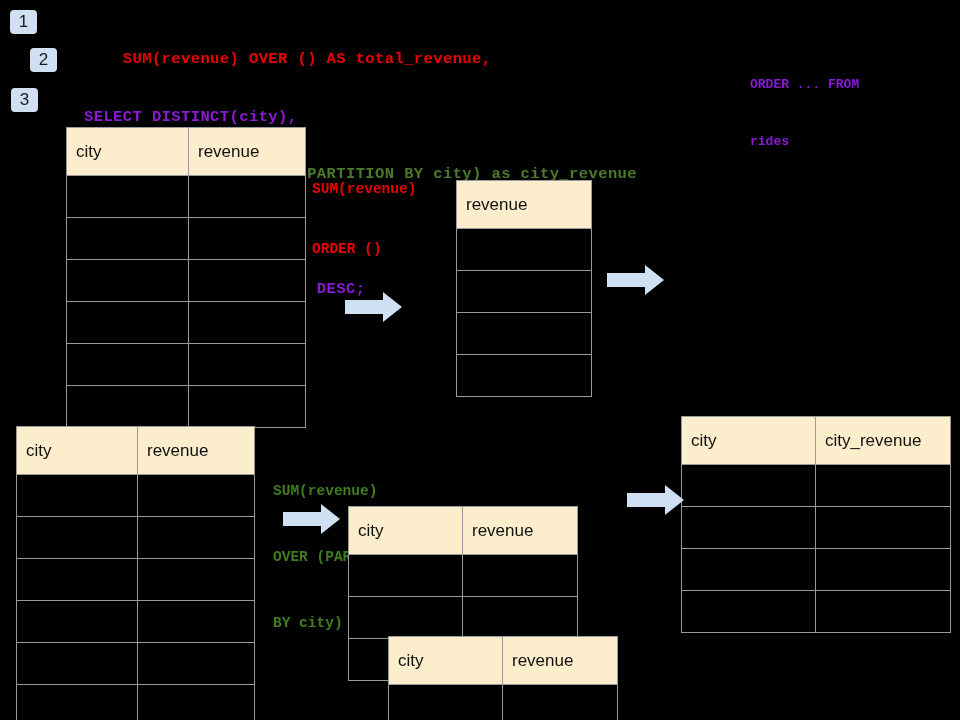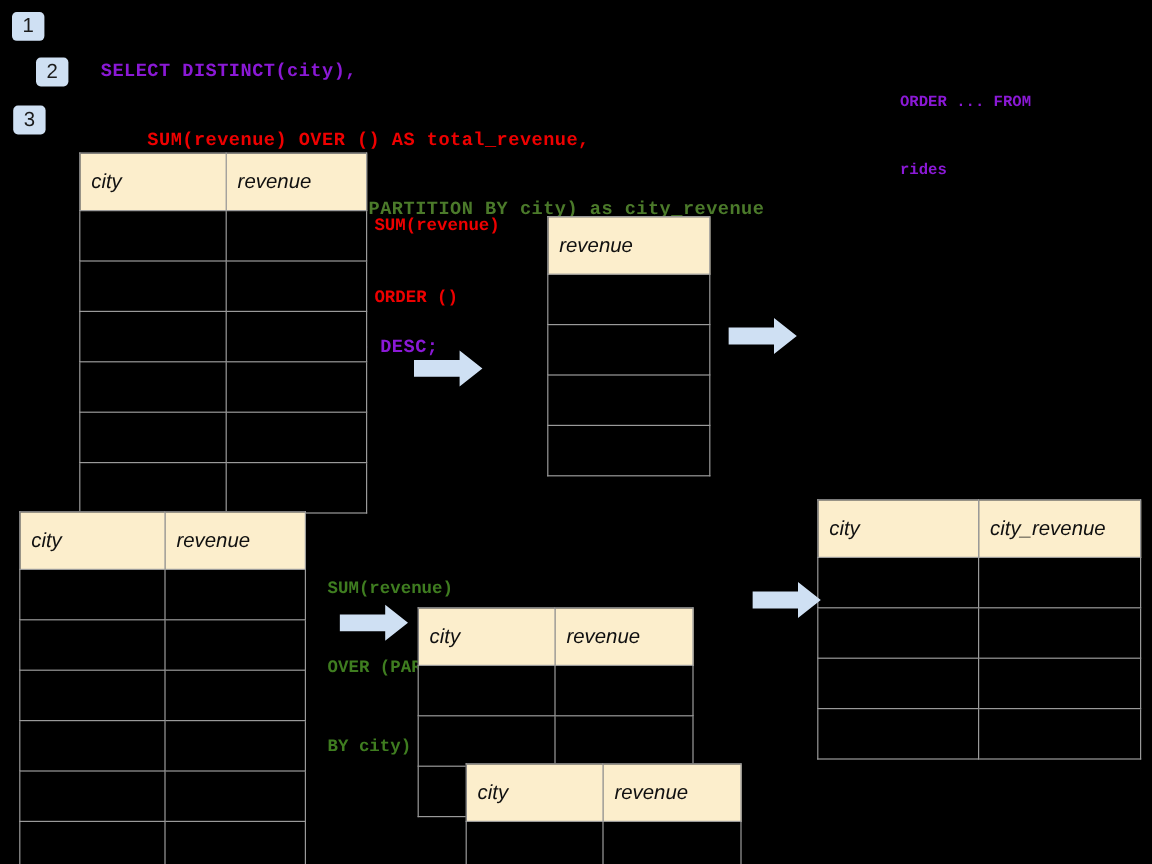--- a/index.html
+++ b/index.html
@@ -77,21 +77,20 @@
   }
   .tbl th {
     background: #fceecc;
     color: #101010;
     font-weight: normal;
     font-size: 17px;
     text-align: left;
     padding-left: 9px;
     height: 48px;
     box-sizing: border-box;
-    font-style: italic;
   }
   .tbl td {
     background: #000000;
     height: 42px;
     box-sizing: border-box;
   }
 
   
   .arrow {
     position: absolute;
@@ -103,22 +102,22 @@
 </head>
 <body>
 
 <div id="canvas">
 
   <div class="step-badge" style="left:10px; top:10px;">1</div>
   <div class="step-badge" style="left:30px; top:48px;">2</div>
   <div class="step-badge" style="left:11px; top:88px;">3</div>
 
   <div class="sql-block" style="left:84px; top:13px;">
+    <span class="sql-line c-red">    SUM(revenue) OVER () AS total_revenue,</span>
     <span class="sql-line c-purple">SELECT DISTINCT(city),</span>
-    <span class="sql-line c-red">    SUM(revenue) OVER () AS total_revenue,</span>
     <span class="sql-line c-green">    SUM(revenue) OVER (PARTITION BY city) as city_revenue</span>
     <span class="sql-line c-purple">  FROM rides</span>
     <span class="sql-line c-purple">  ORDER by city_revenue DESC;</span>
   </div>
 
   <div class="callout callout-purple" style="left:750px; top:37px;">
     <span class="cl">ORDER ... FROM</span>
     <span class="cl">rides</span>
   </div>
 

